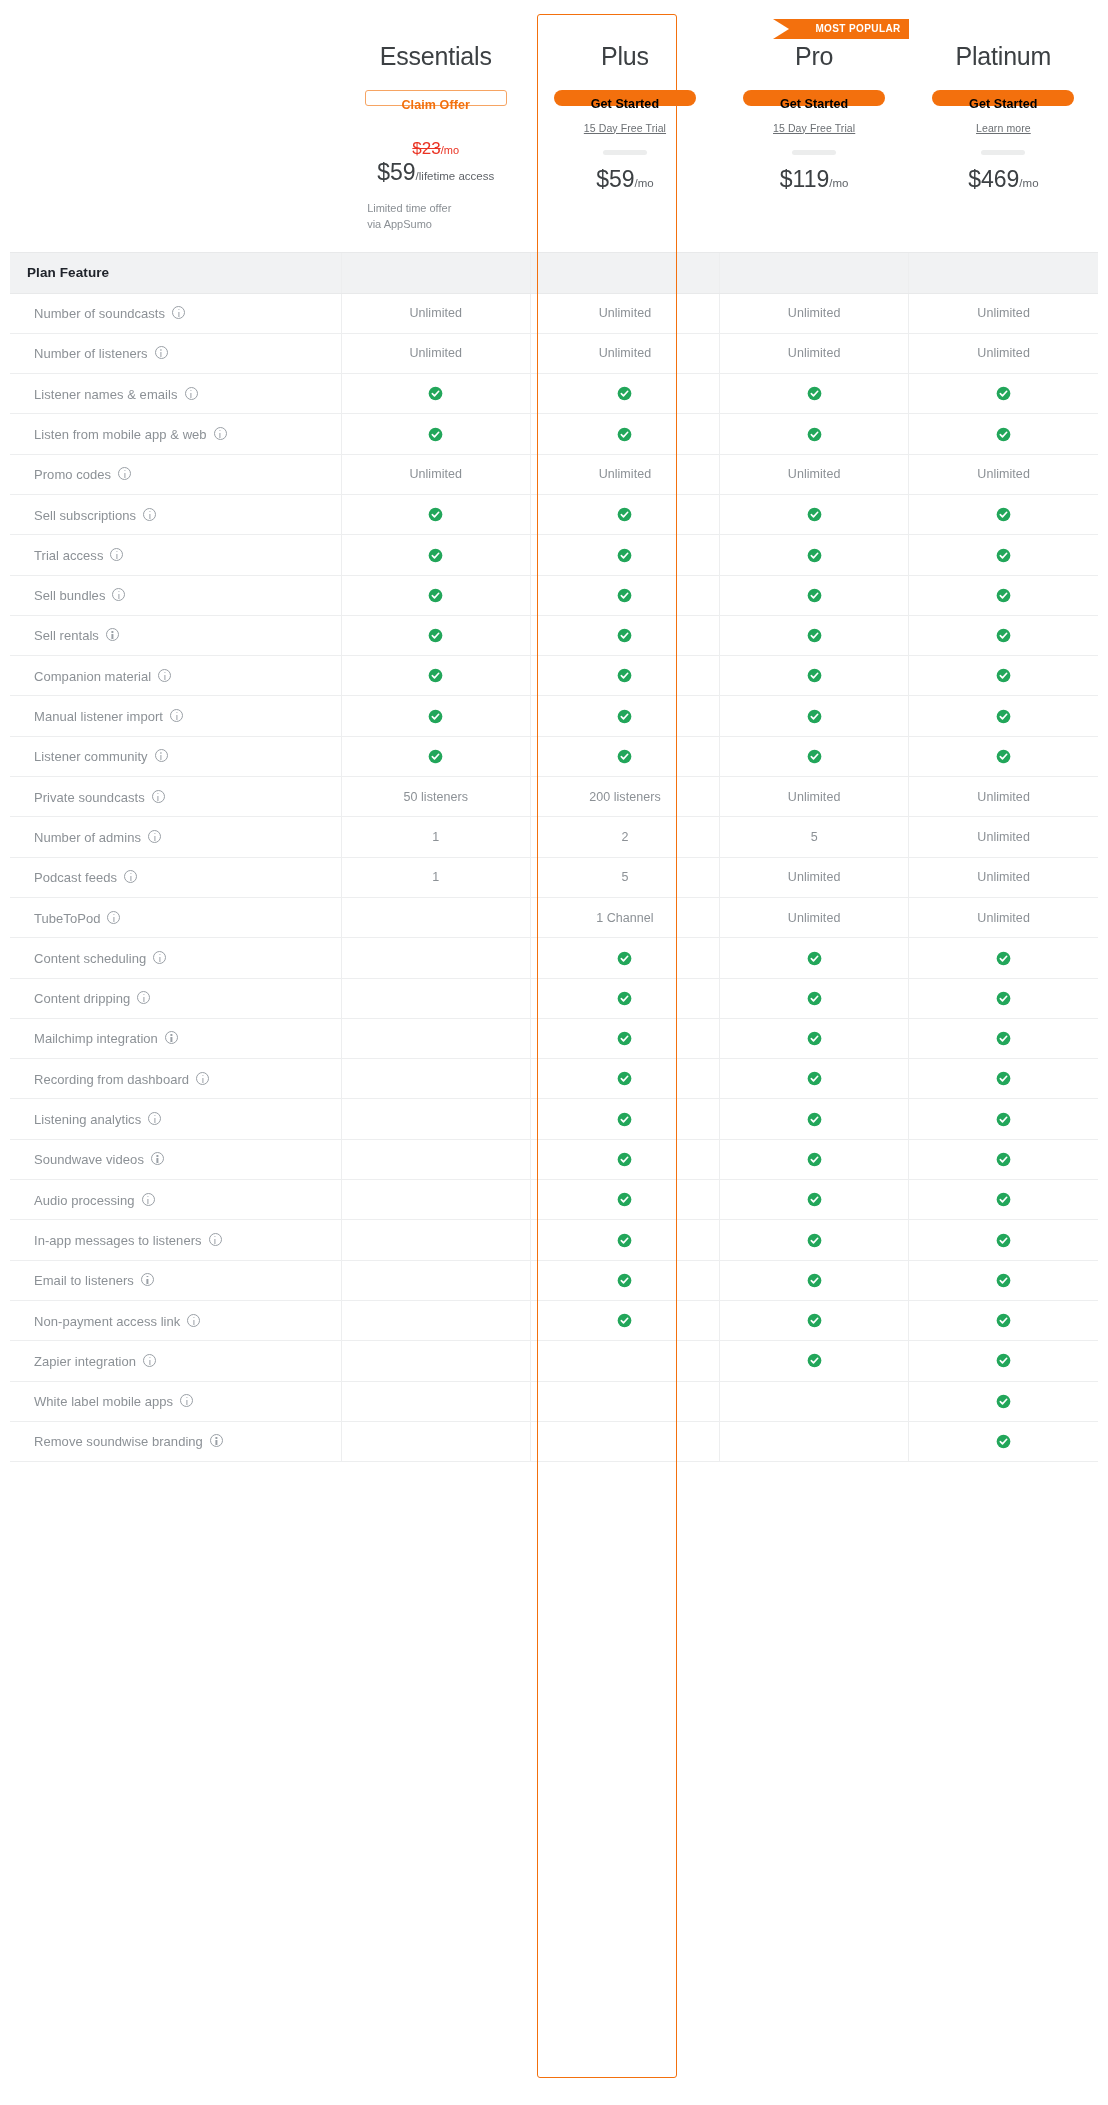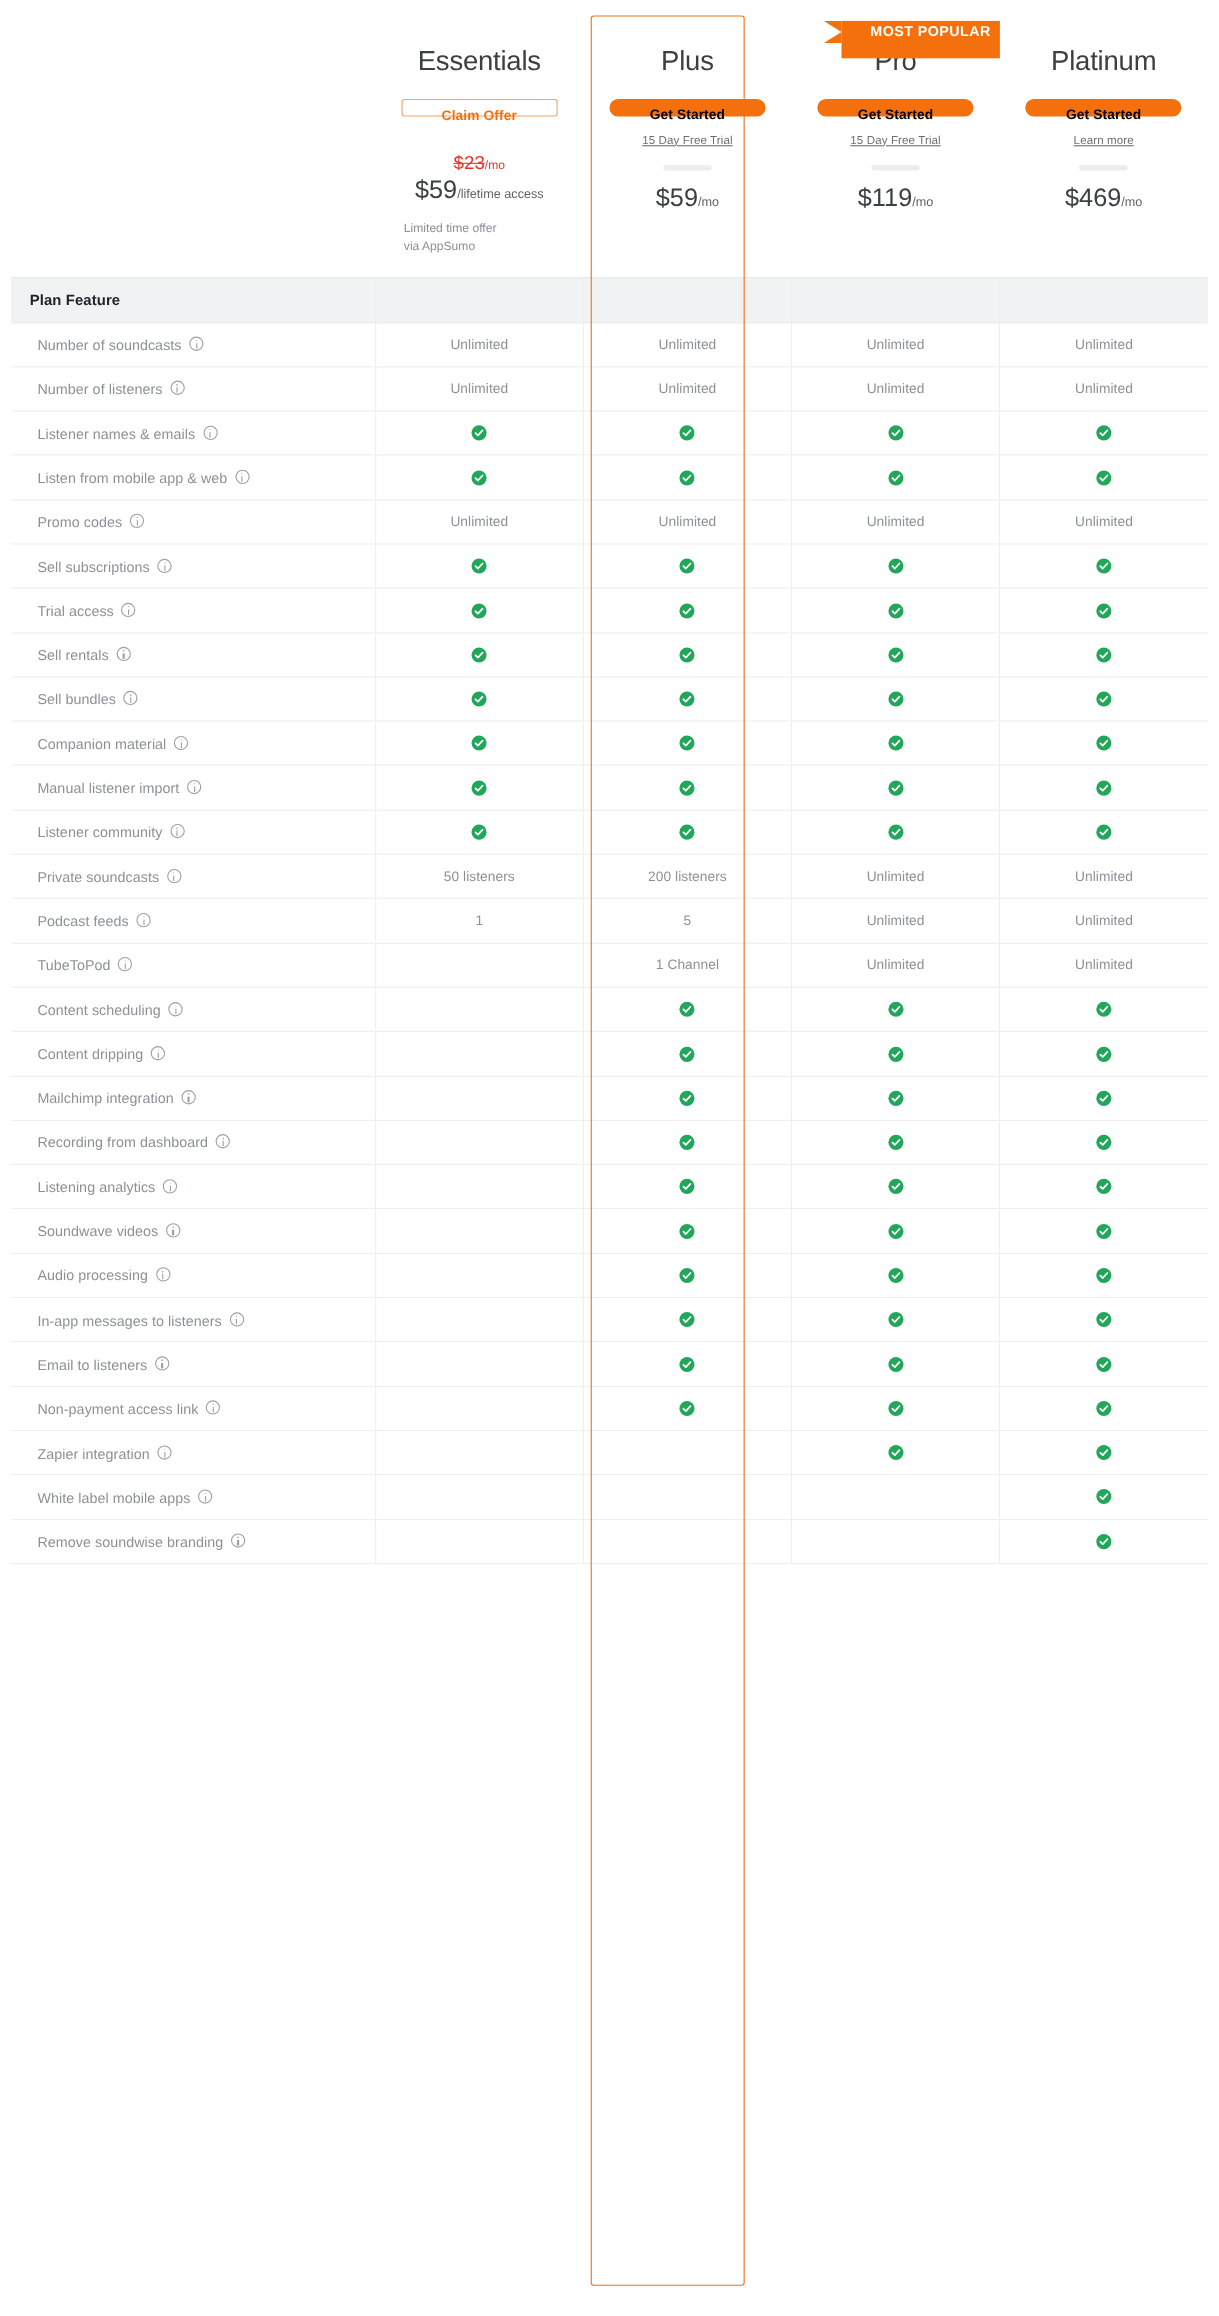--- a/index.html
+++ b/index.html
@@ -134,24 +134,24 @@
     line-height: 1.45;
     text-align: left;
     padding-left: 16px;
   }
 
   
   .ribbon {
     position: absolute;
     top: 5px;
     right: 0px;
-    height: 34px;
+    height: 20px;
     background: #f3700d;
     color: #ffffff;
-    font-size: 13px;
+    font-size: 10px;
     font-weight: 700;
     letter-spacing: 0.4px;
     line-height: 20px;
     padding: 0 8px 0 26px;
     white-space: nowrap;
   }
   .ribbon::before {
     content: "";
     position: absolute;
     left: -16px;
@@ -407,40 +407,40 @@
           <td class="val-cell sep-left"><span class="check"><svg viewBox="0 0 16 16" width="15" height="15">
                 <circle cx="8" cy="8" r="7.3" fill="#22a65a"></circle>
                 <path d="M4.6 8.2 L6.9 10.5 L11.4 5.6" fill="none" stroke="#ffffff" stroke-width="1.7" stroke-linecap="round" stroke-linejoin="round"></path>
               </svg></span></td>
           <td class="val-cell sep-left"><span class="check"><svg viewBox="0 0 16 16" width="15" height="15">
                 <circle cx="8" cy="8" r="7.3" fill="#22a65a"></circle>
                 <path d="M4.6 8.2 L6.9 10.5 L11.4 5.6" fill="none" stroke="#ffffff" stroke-width="1.7" stroke-linecap="round" stroke-linejoin="round"></path>
               </svg></span></td>
         </tr>
         <tr class="frow">
+          <td class="feat-cell"><span class="feat-label">Sell bundles</span><span class="info-icon"></span></td>
+          <td class="val-cell sep-left"><span class="check"><svg viewBox="0 0 16 16" width="15" height="15">
+                <circle cx="8" cy="8" r="7.3" fill="#22a65a"></circle>
+                <path d="M4.6 8.2 L6.9 10.5 L11.4 5.6" fill="none" stroke="#ffffff" stroke-width="1.7" stroke-linecap="round" stroke-linejoin="round"></path>
+              </svg></span></td>
+          <td class="val-cell sep-left"><span class="check"><svg viewBox="0 0 16 16" width="15" height="15">
+                <circle cx="8" cy="8" r="7.3" fill="#22a65a"></circle>
+                <path d="M4.6 8.2 L6.9 10.5 L11.4 5.6" fill="none" stroke="#ffffff" stroke-width="1.7" stroke-linecap="round" stroke-linejoin="round"></path>
+              </svg></span></td>
+          <td class="val-cell sep-left"><span class="check"><svg viewBox="0 0 16 16" width="15" height="15">
+                <circle cx="8" cy="8" r="7.3" fill="#22a65a"></circle>
+                <path d="M4.6 8.2 L6.9 10.5 L11.4 5.6" fill="none" stroke="#ffffff" stroke-width="1.7" stroke-linecap="round" stroke-linejoin="round"></path>
+              </svg></span></td>
+          <td class="val-cell sep-left"><span class="check"><svg viewBox="0 0 16 16" width="15" height="15">
+                <circle cx="8" cy="8" r="7.3" fill="#22a65a"></circle>
+                <path d="M4.6 8.2 L6.9 10.5 L11.4 5.6" fill="none" stroke="#ffffff" stroke-width="1.7" stroke-linecap="round" stroke-linejoin="round"></path>
+              </svg></span></td>
+        </tr>
+        <tr class="frow">
           <td class="feat-cell"><span class="feat-label">Sell rentals</span><span class="info-icon"></span></td>
-          <td class="val-cell sep-left"><span class="check"><svg viewBox="0 0 16 16" width="15" height="15">
-                <circle cx="8" cy="8" r="7.3" fill="#22a65a"></circle>
-                <path d="M4.6 8.2 L6.9 10.5 L11.4 5.6" fill="none" stroke="#ffffff" stroke-width="1.7" stroke-linecap="round" stroke-linejoin="round"></path>
-              </svg></span></td>
-          <td class="val-cell sep-left"><span class="check"><svg viewBox="0 0 16 16" width="15" height="15">
-                <circle cx="8" cy="8" r="7.3" fill="#22a65a"></circle>
-                <path d="M4.6 8.2 L6.9 10.5 L11.4 5.6" fill="none" stroke="#ffffff" stroke-width="1.7" stroke-linecap="round" stroke-linejoin="round"></path>
-              </svg></span></td>
-          <td class="val-cell sep-left"><span class="check"><svg viewBox="0 0 16 16" width="15" height="15">
-                <circle cx="8" cy="8" r="7.3" fill="#22a65a"></circle>
-                <path d="M4.6 8.2 L6.9 10.5 L11.4 5.6" fill="none" stroke="#ffffff" stroke-width="1.7" stroke-linecap="round" stroke-linejoin="round"></path>
-              </svg></span></td>
-          <td class="val-cell sep-left"><span class="check"><svg viewBox="0 0 16 16" width="15" height="15">
-                <circle cx="8" cy="8" r="7.3" fill="#22a65a"></circle>
-                <path d="M4.6 8.2 L6.9 10.5 L11.4 5.6" fill="none" stroke="#ffffff" stroke-width="1.7" stroke-linecap="round" stroke-linejoin="round"></path>
-              </svg></span></td>
-        </tr>
-        <tr class="frow">
-          <td class="feat-cell"><span class="feat-label">Sell bundles</span><span class="info-icon"></span></td>
           <td class="val-cell sep-left"><span class="check"><svg viewBox="0 0 16 16" width="15" height="15">
                 <circle cx="8" cy="8" r="7.3" fill="#22a65a"></circle>
                 <path d="M4.6 8.2 L6.9 10.5 L11.4 5.6" fill="none" stroke="#ffffff" stroke-width="1.7" stroke-linecap="round" stroke-linejoin="round"></path>
               </svg></span></td>
           <td class="val-cell sep-left"><span class="check"><svg viewBox="0 0 16 16" width="15" height="15">
                 <circle cx="8" cy="8" r="7.3" fill="#22a65a"></circle>
                 <path d="M4.6 8.2 L6.9 10.5 L11.4 5.6" fill="none" stroke="#ffffff" stroke-width="1.7" stroke-linecap="round" stroke-linejoin="round"></path>
               </svg></span></td>
           <td class="val-cell sep-left"><span class="check"><svg viewBox="0 0 16 16" width="15" height="15">
                 <circle cx="8" cy="8" r="7.3" fill="#22a65a"></circle>
@@ -509,20 +509,27 @@
               </svg></span></td>
         </tr>
         <tr class="frow">
           <td class="feat-cell"><span class="feat-label">Private soundcasts</span><span class="info-icon"></span></td>
           <td class="val-cell sep-left"><span>50 listeners</span></td>
           <td class="val-cell sep-left"><span>200 listeners</span></td>
           <td class="val-cell sep-left"><span>Unlimited</span></td>
           <td class="val-cell sep-left"><span>Unlimited</span></td>
         </tr>
         <tr class="frow">
+          <td class="feat-cell"><span class="feat-label">Number of admins</span><span class="info-icon"></span></td>
+          <td class="val-cell sep-left"><span>1</span></td>
+          <td class="val-cell sep-left"><span>2</span></td>
+          <td class="val-cell sep-left"><span>5</span></td>
+          <td class="val-cell sep-left"><span>Unlimited</span></td>
+        </tr>
+        <tr class="frow">
           <td class="feat-cell"><span class="feat-label">Podcast feeds</span><span class="info-icon"></span></td>
           <td class="val-cell sep-left"><span>1</span></td>
           <td class="val-cell sep-left"><span>5</span></td>
           <td class="val-cell sep-left"><span>Unlimited</span></td>
           <td class="val-cell sep-left"><span>Unlimited</span></td>
         </tr>
         <tr class="frow">
           <td class="feat-cell"><span class="feat-label">TubeToPod</span><span class="info-icon"></span></td>
           <td class="val-cell sep-left"></td>
           <td class="val-cell sep-left"><span>1 Channel</span></td>

